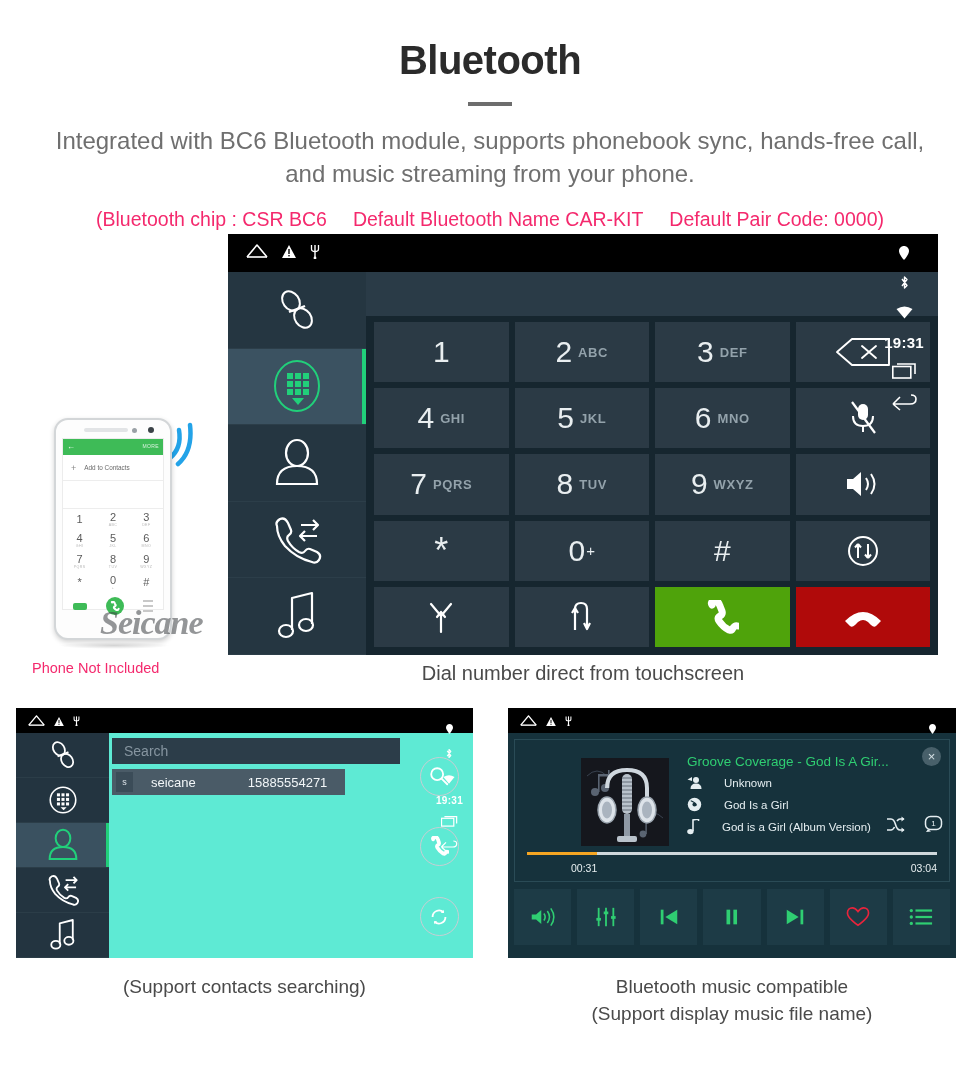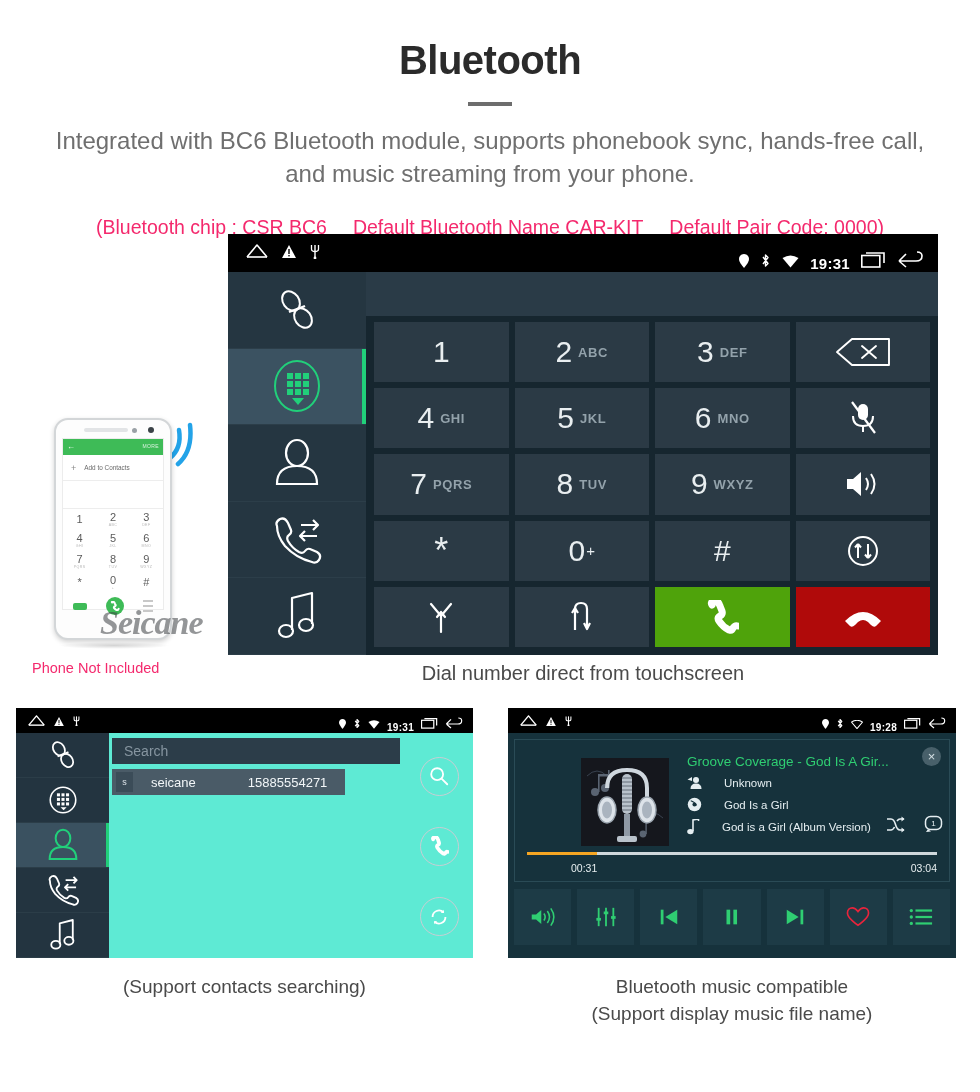--- a/index.html
+++ b/index.html
@@ -4,32 +4,32 @@
 <style>
   * { box-sizing: border-box; margin:0; padding:0; }
   html,body { width:980px; height:1092px; background:#ffffff; }
   body { font-family:"Liberation Sans", sans-serif; color:#333; position:relative; overflow:hidden; }
 
   
   #header { width:980px; padding-top:40px; text-align:center; }
   #page-title { font-size:40px; font-weight:bold; color:#2b2b2b; letter-spacing:-0.5px; line-height:1; }
   #title-rule { width:44px; height:4px; background:#6d6d6d; margin:22px auto 0 auto; }
   #subtitle { margin:18px auto 0 auto; width:900px; font-size:24px; color:#6f6f6f; line-height:1.38; }
-  #spec-line { margin-top:26px; font-size:19.5px; color:#f4296d; white-space:nowrap; }
+  #spec-line { margin-top:18px; font-size:19.5px; color:#f4296d; white-space:nowrap; }
   #spec-line .sp { display:inline-block; }
   #spec-line .gap { display:inline-block; width:26px; }
 
   
   #main-screen {
     position:absolute; left:228px; top:234px; width:710px; height:421px;
     background:#14242e; overflow:hidden;
   }
   .statusbar { height:38px; background:#000; position:relative; }
   .sb-left { position:absolute; left:18px; top:0; height:38px; display:flex; align-items:center; gap:14px; }
-  .sb-right { position:absolute; right:14px; top:0; height:38px; display:flex; align-items:flex-end; gap:11px; }
+  .sb-right { position:absolute; right:14px; top:12px; height:38px; display:flex; align-items:center; gap:11px;flex-direction:column; }
   .sb-time { color:#fff; font-size:15px; font-weight:bold; letter-spacing:0.3px; }
 
   #main-body { display:flex; height:383px; }
   #main-sidebar { width:138px; background:#253641; display:flex; flex-direction:column; }
   .side-item { flex:1; display:flex; align-items:center; justify-content:center; position:relative; border-bottom:1px solid #2c3e49; }
   .side-item.active { background:#3b5261; }
   .side-item.active:after { content:""; position:absolute; right:0; top:0; bottom:0; width:4px; background:#21d07a; }
 
   #main-content { flex:1; background:#16262f; display:flex; flex-direction:column; }
   #num-header { height:44px; background:#2a3b47; }

